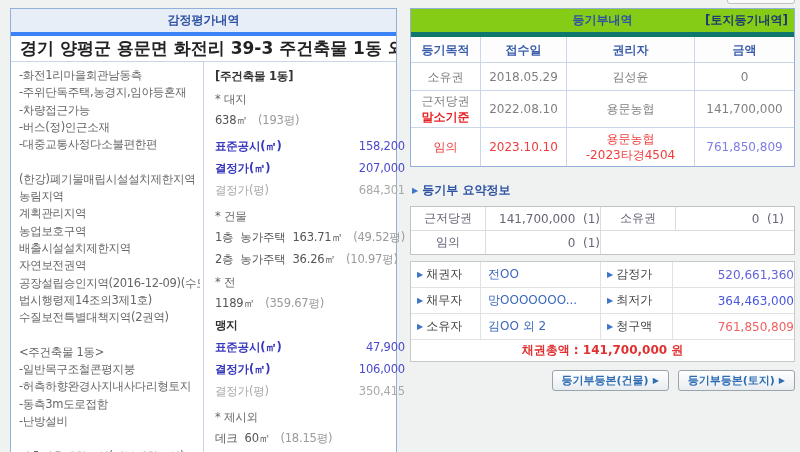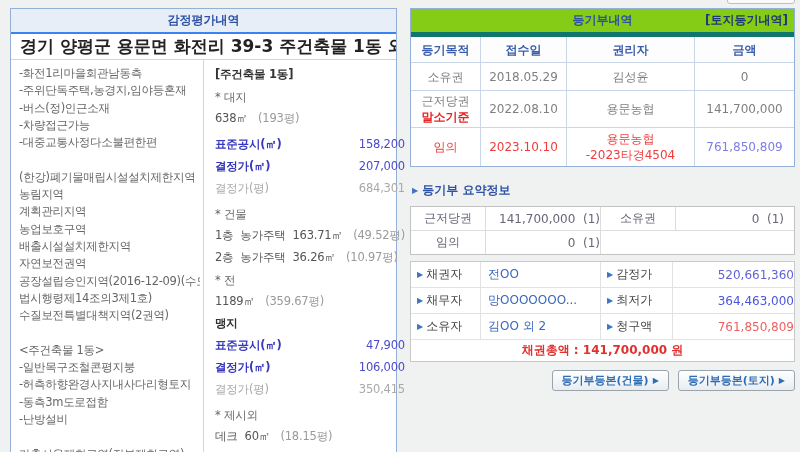--- a/index.html
+++ b/index.html
@@ -6,21 +6,21 @@
   .stage{position:relative;width:800px;height:452px;overflow:hidden;background:#f0f2f1;
          font-family:"DejaVu Sans",sans-serif;font-size:12px;color:#555;}
   
   .cut-box{position:absolute;left:727px;top:-3px;width:66px;height:5px;background:#fafafa;
            border:1px solid #c0c0c0;border-radius:0 0 3px 3px;}
 
   
   .panel-left{position:absolute;left:10px;top:8px;width:387px;height:470px;
               background:#fff;border:1px solid #92b0d8;box-sizing:border-box;}
   .panel-header{height:23px;line-height:23px;text-align:center;background:#e8eef7;
-                color:#2d51a3;font-weight:bold;border-bottom:2px solid #3b82f6;}
+                color:#2d51a3;font-weight:bold;border-bottom:4px solid #3b82f6;}
   .address{height:25px;line-height:25px;padding-left:9px;font-weight:bold;color:#222;
            font-size:17px;border-bottom:1px solid #c9d6e8;white-space:nowrap;overflow:hidden;}
   .cols{display:flex;height:100%;}
   .col-notes{width:193px;box-sizing:border-box;border-right:1px solid #c9d6e8;
              padding:5px 3px 0 8px;color:#666;font-size:11.5px;letter-spacing:-0.3px;}
   .note-line{line-height:17.3px;min-height:17.3px;white-space:nowrap;overflow:hidden;}
   .col-details{flex:1;padding:3px 10px 0 11px;box-sizing:border-box;font-size:11.5px;letter-spacing:-0.2px;}
   .d-heading{font-weight:bold;color:#333;margin:4px 0 6px;white-space:nowrap;}
   .d-label{color:#666;margin:8px 0 6px;white-space:nowrap;}
   .d-value{color:#555;margin:4px 0 7px;white-space:pre;overflow:hidden;}
@@ -90,22 +90,22 @@
 
   <section class="panel-left">
     <div class="panel-header">
       <span>감정평가내역</span>
     </div>
     <div class="address">경기 양평군 용문면 화전리 39-3 주건축물 1동 외1</div>
     <div class="cols">
       <div class="col-notes" id="notes">
           <div class="note-line">-화전1리마을회관남동측</div>
           <div class="note-line">-주위단독주택,농경지,임야등혼재</div>
+          <div class="note-line">-차량접근가능</div>
           <div class="note-line">-버스(정)인근소재</div>
-          <div class="note-line">-차량접근가능</div>
           <div class="note-line">-대중교통사정다소불편한편</div>
           <div class="note-line"></div>
           <div class="note-line">(한강)폐기물매립시설설치제한지역</div>
           <div class="note-line">농림지역</div>
           <div class="note-line">계획관리지역</div>
           <div class="note-line">농업보호구역</div>
           <div class="note-line">배출시설설치제한지역</div>
           <div class="note-line">자연보전권역</div>
           <div class="note-line">공장설립승인지역(2016-12-09)(수도</div>
           <div class="note-line">법시행령제14조의3제1호)</div>

